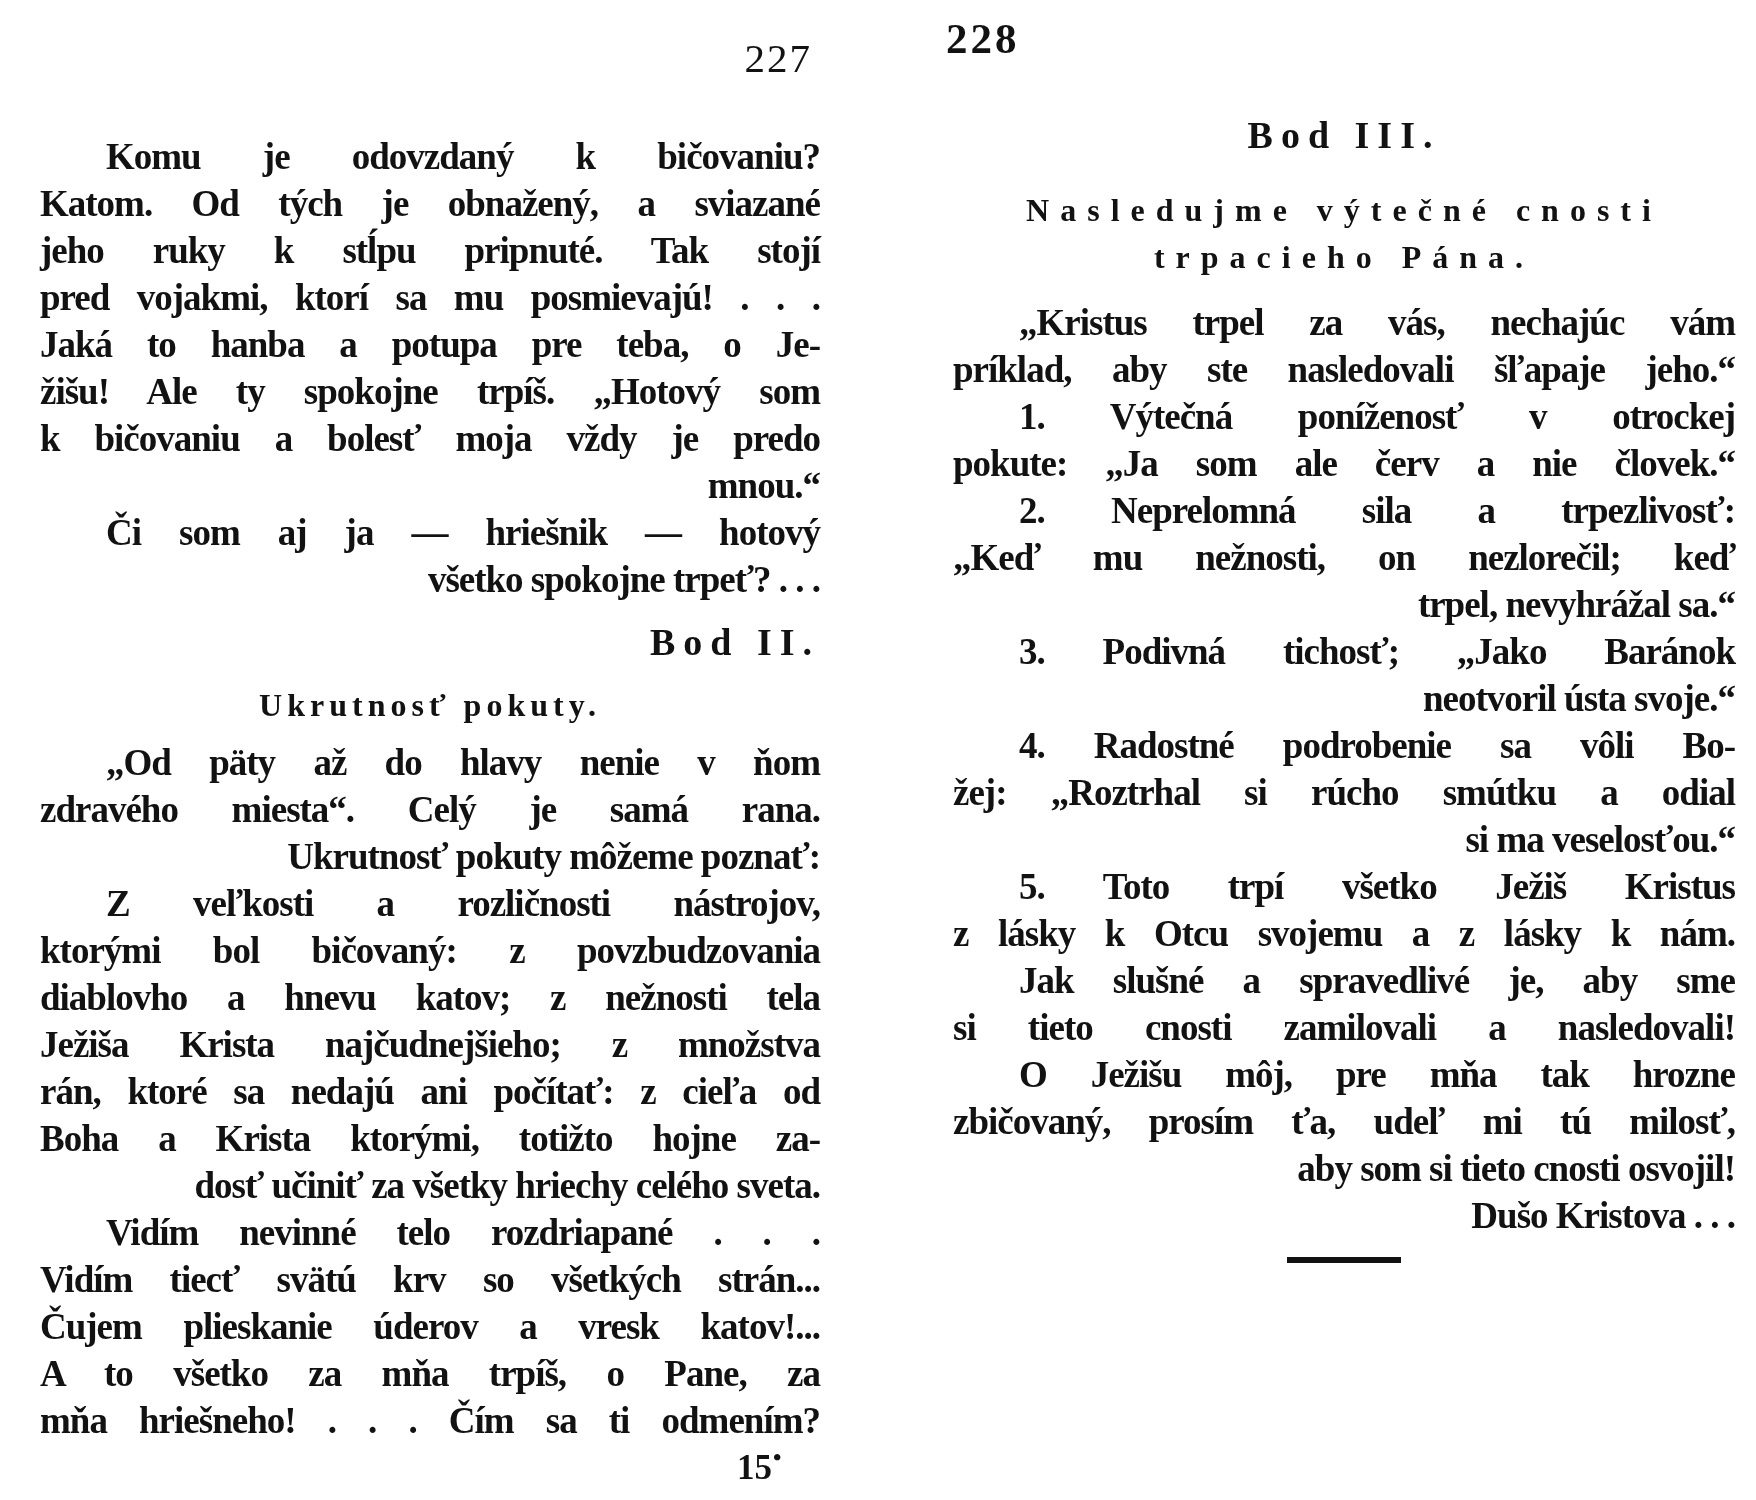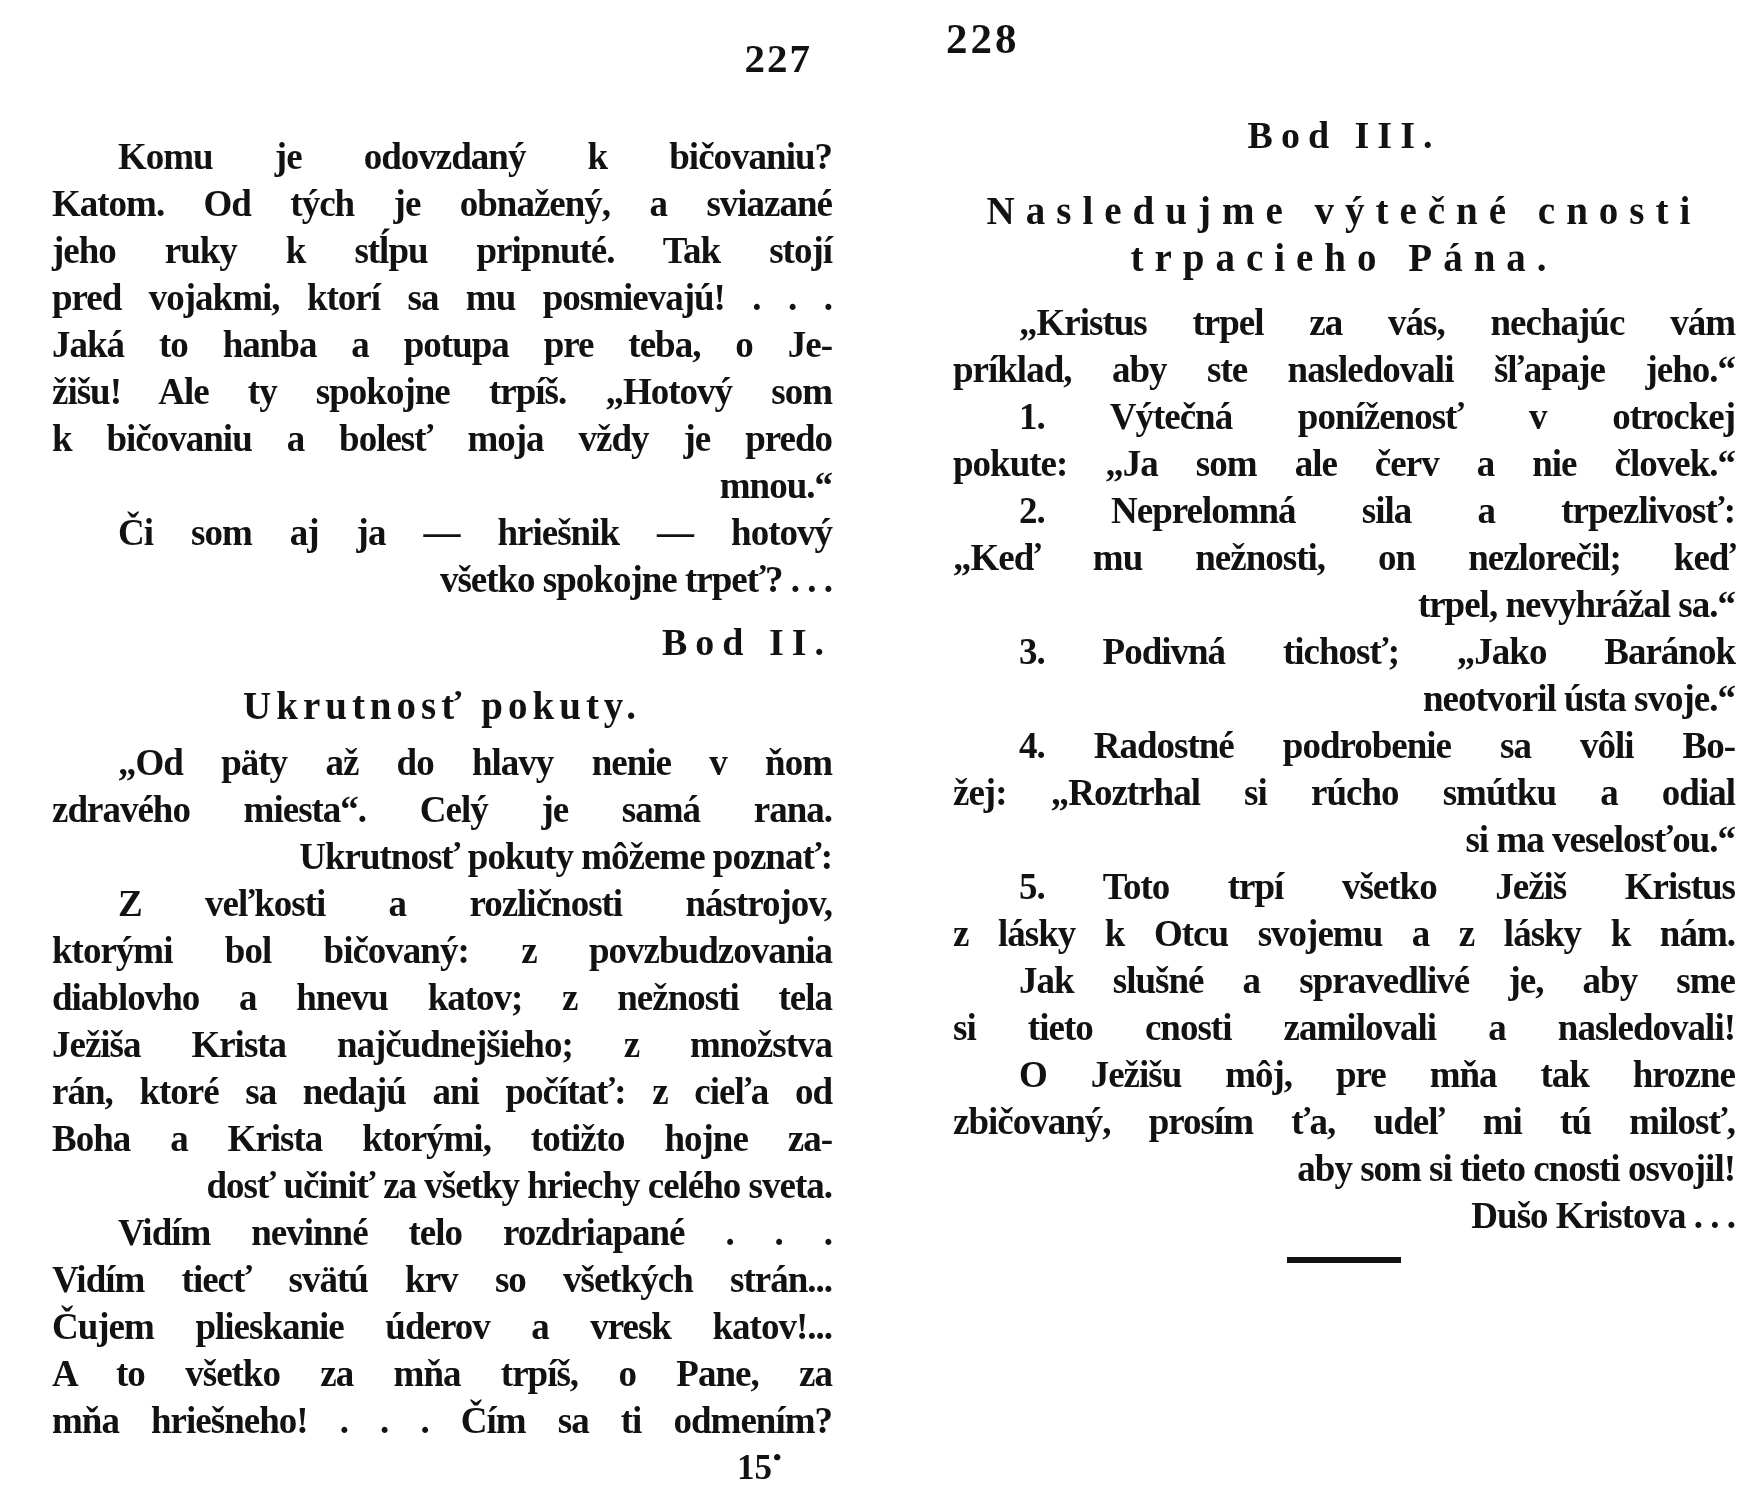--- a/index.html
+++ b/index.html
@@ -5,52 +5,52 @@
   html, body { margin: 0; padding: 0; }
   body {
     width: 1756px; height: 1500px;
     background: #ffffff;
     position: relative;
     font-family: "Liberation Serif", "DejaVu Serif", serif;
     color: #121212;
     overflow: hidden;
   }
   .page { position: absolute; }
-  .page-left  { left: 40px;  top: 133px; width: 780px; margin-left: 12px; }
+  .page-left  { left: 40px;  top: 133px; width: 780px; }
   .page-right { left: 953px; top: 112px; width: 782px; }
 
   .para { margin: 0; }
   .line {
     font-size: 37px;
     line-height: 47px;
     font-weight: 700;
     letter-spacing: -1px;
     text-align: right;
   }
   .line.j { text-align: justify; text-align-last: justify; }
   .line.indent { text-indent: 66px; }
 
   .h1 {
     font-size: 38px; line-height: 47px; font-weight: 700;
     letter-spacing: 8px; text-align: center;
   }
   .h2 {
-    font-size: 39px; line-height: 47px; font-weight: 700;
+    font-size: 32px; line-height: 47px; font-weight: 700;
     letter-spacing: 5px; text-align: center;
   }
   .page-left .h1 { margin-top: 16px; text-align: right; }
   .page-left .h2 { margin-top: 16px; margin-bottom: 10px; }
   .page-right .h1 { margin-top: 0; }
   .page-right .h2 { margin-top: 28px; margin-bottom: 18px; letter-spacing: 11px; }
   .hline { letter-spacing: inherit; }
 
   .pagenum-left {
     position: absolute; top: 34px; left: 40px; width: 780px;
     text-align: right; padding-right: 8px; box-sizing: border-box;
-    font-size: 41px; font-weight: 700; letter-spacing: 2px;
+    font-size: 41px; font-weight: 400; letter-spacing: 2px;
   }
   .pagenum-right {
     position: absolute; top: 14px; left: 946px;
     font-size: 43px; font-weight: 700; letter-spacing: 3px;
   }
 
   .footer-mark {
     position: absolute; left: 737px; top: 1444px;
     font-size: 35px; font-weight: 700;
   }

